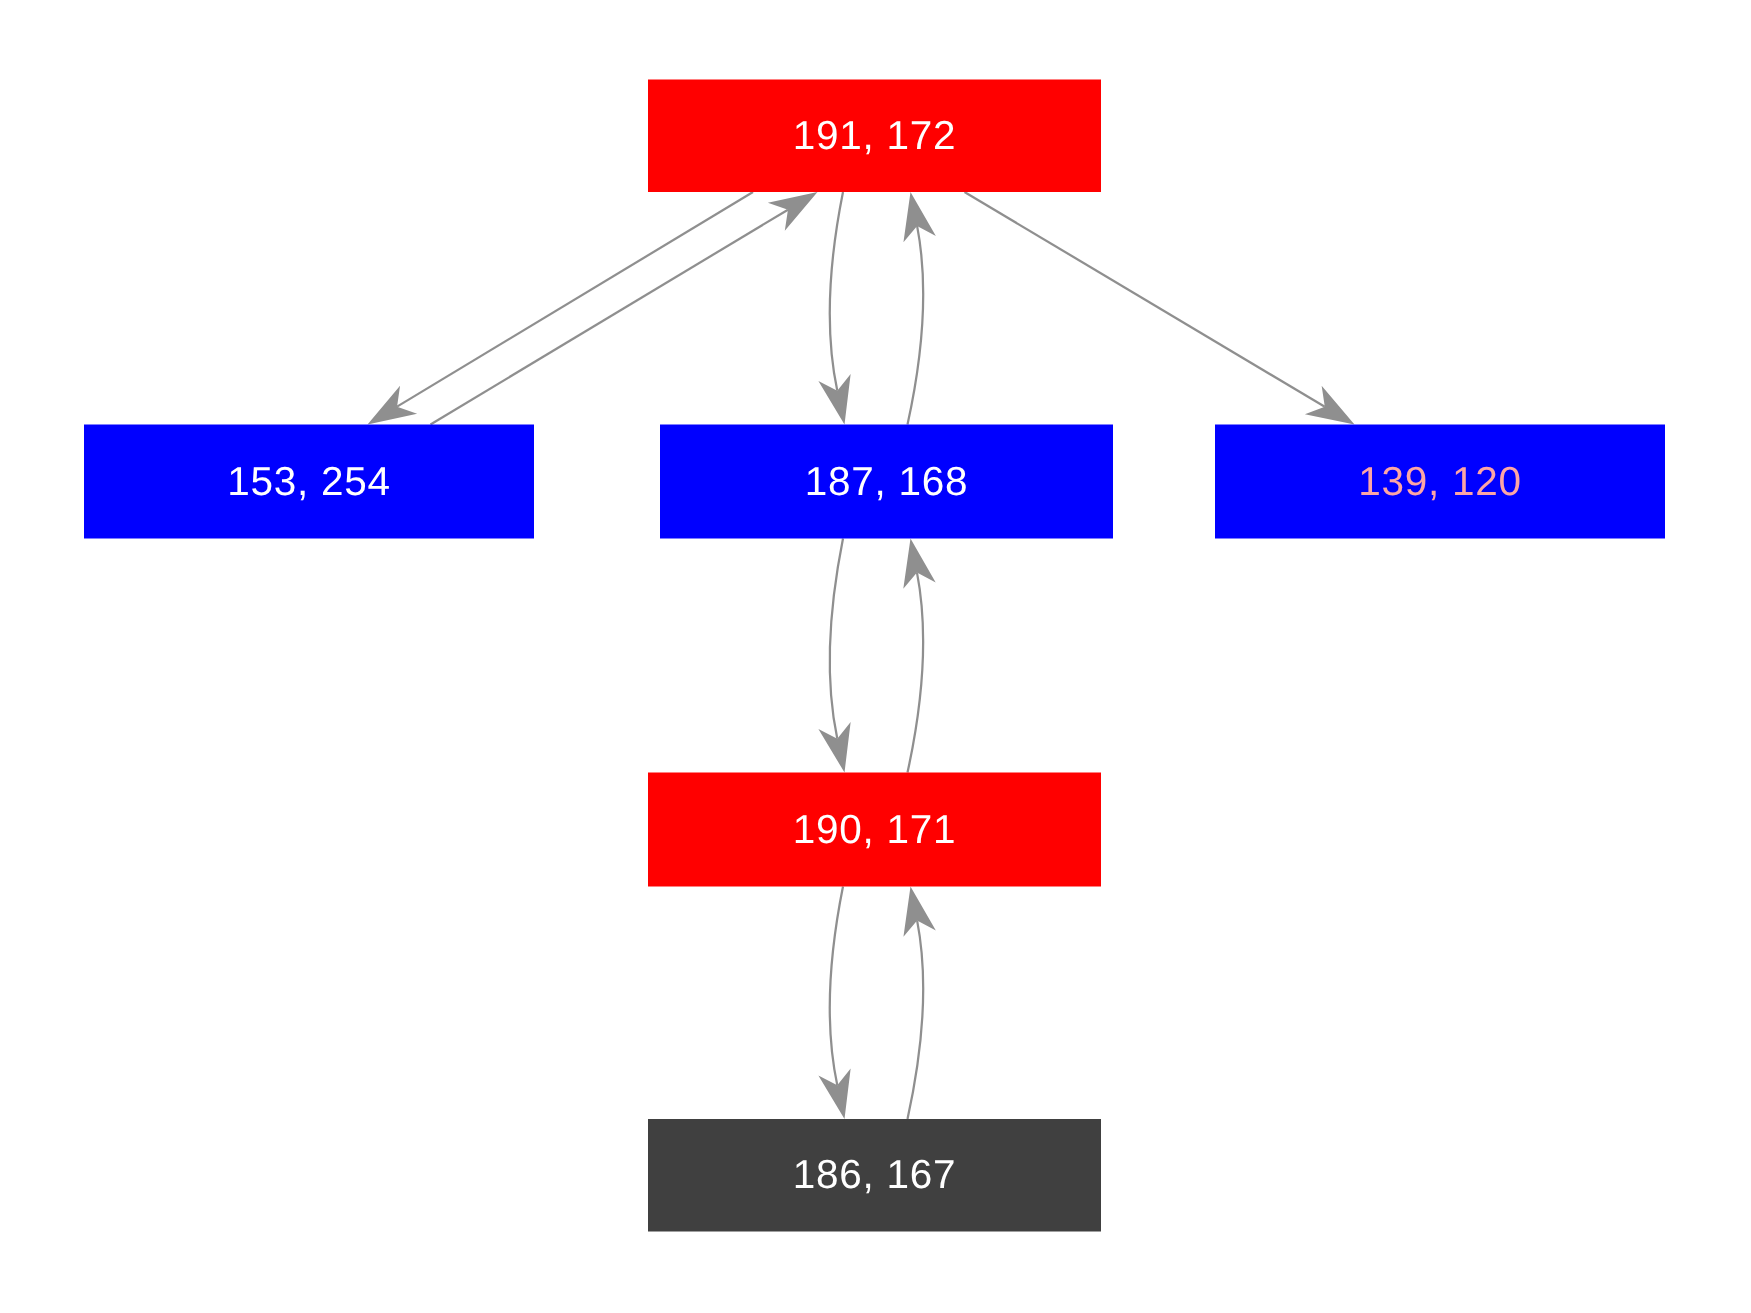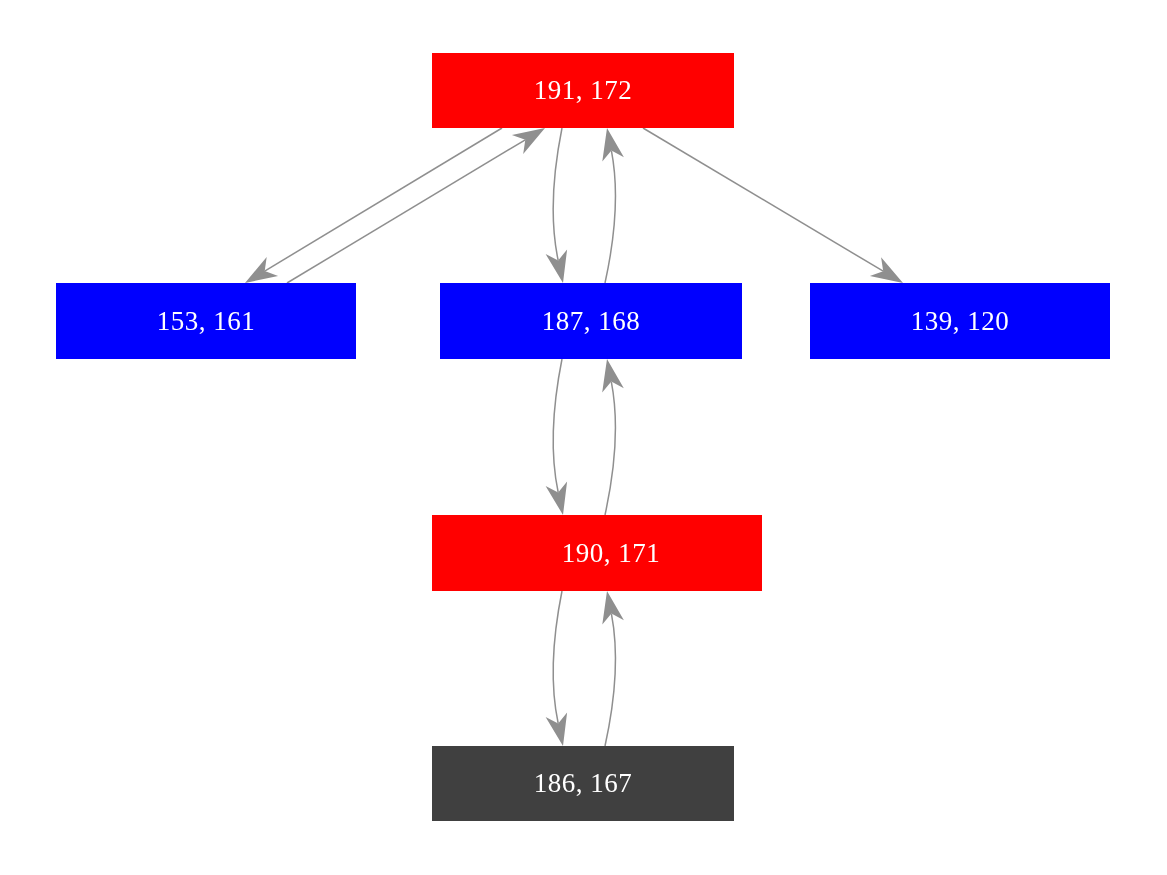--- a/index.html
+++ b/index.html
@@ -6,21 +6,21 @@
     margin: 0;
     padding: 0;
     background: #ffffff;
   }
   #canvas {
     position: relative;
     width: 1167px;
     height: 875px;
     background: #ffffff;
     overflow: hidden;
-    font-family: Liberation Serif, serif;
+    font-family: Liberation Sans, sans-serif;
     border-radius: 18px;
   }
   #edge-layer {
     position: absolute;
     left: 0;
     top: 0;
     width: 1167px;
     height: 875px;
   }
   .graph-node {
@@ -53,19 +53,19 @@
       <polygon points="563.0,515.0 545.6,486.0 558.2,492.5 567.1,481.4" fill="#8f8f8f"></polygon>
       <path d="M 605 515 Q 622 437 611.3 381.6" fill="none" stroke="#8f8f8f" stroke-width="1.5"></path>
       <polygon points="607.0,359.0 623.8,388.3 611.3,381.6 602.2,392.5" fill="#8f8f8f"></polygon>
       <path d="M 562 591 Q 546.5 668.5 558.2 723.5" fill="none" stroke="#8f8f8f" stroke-width="1.5"></path>
       <polygon points="563.0,746.0 545.6,717.0 558.2,723.5 567.1,712.4" fill="#8f8f8f"></polygon>
       <path d="M 605 746 Q 622 668.5 611.4 613.6" fill="none" stroke="#8f8f8f" stroke-width="1.5"></path>
       <polygon points="607.0,591.0 623.9,620.3 611.4,613.6 602.3,624.5" fill="#8f8f8f"></polygon>
     </svg>
   <div id="node-layer">
       <div class="graph-node" style="left: 432px; top: 53px; width: 302px; height: 75px; background: rgb(255, 0, 0); color: rgb(255, 255, 255);">191, 172</div>
-      <div class="graph-node" style="left: 56px; top: 283px; width: 300px; height: 76px; background: rgb(0, 0, 255); color: rgb(255, 255, 255);">153, 161</div>
+      <div class="graph-node" style="left: 56px; top: 283px; width: 300px; height: 76px; background: rgb(0, 0, 255); color: rgb(255, 255, 255);">153, 254</div>
       <div class="graph-node" style="left: 440px; top: 283px; width: 302px; height: 76px; background: rgb(0, 0, 255); color: rgb(255, 255, 255);">187, 168</div>
-      <div class="graph-node" style="left: 810px; top: 283px; width: 300px; height: 76px; background: rgb(0, 0, 255); color: #ffffff;">139, 120</div>
-      <div class="graph-node" style="left: 432px; top: 515px; width: 302px; height: 76px; background: rgb(255, 0, 0); color: rgb(255, 255, 255); padding-left: 28px;">190, 171</div>
+      <div class="graph-node" style="left: 810px; top: 283px; width: 300px; height: 76px; background: rgb(0, 0, 255); color: #fca5a5;">139, 120</div>
+      <div class="graph-node" style="left: 432px; top: 515px; width: 302px; height: 76px; background: rgb(255, 0, 0); color: rgb(255, 255, 255);">190, 171</div>
       <div class="graph-node" style="left: 432px; top: 746px; width: 302px; height: 75px; background: #404040; color: rgb(255, 255, 255);">186, 167</div>
     </div>
 </div>
 
 </body></html>

